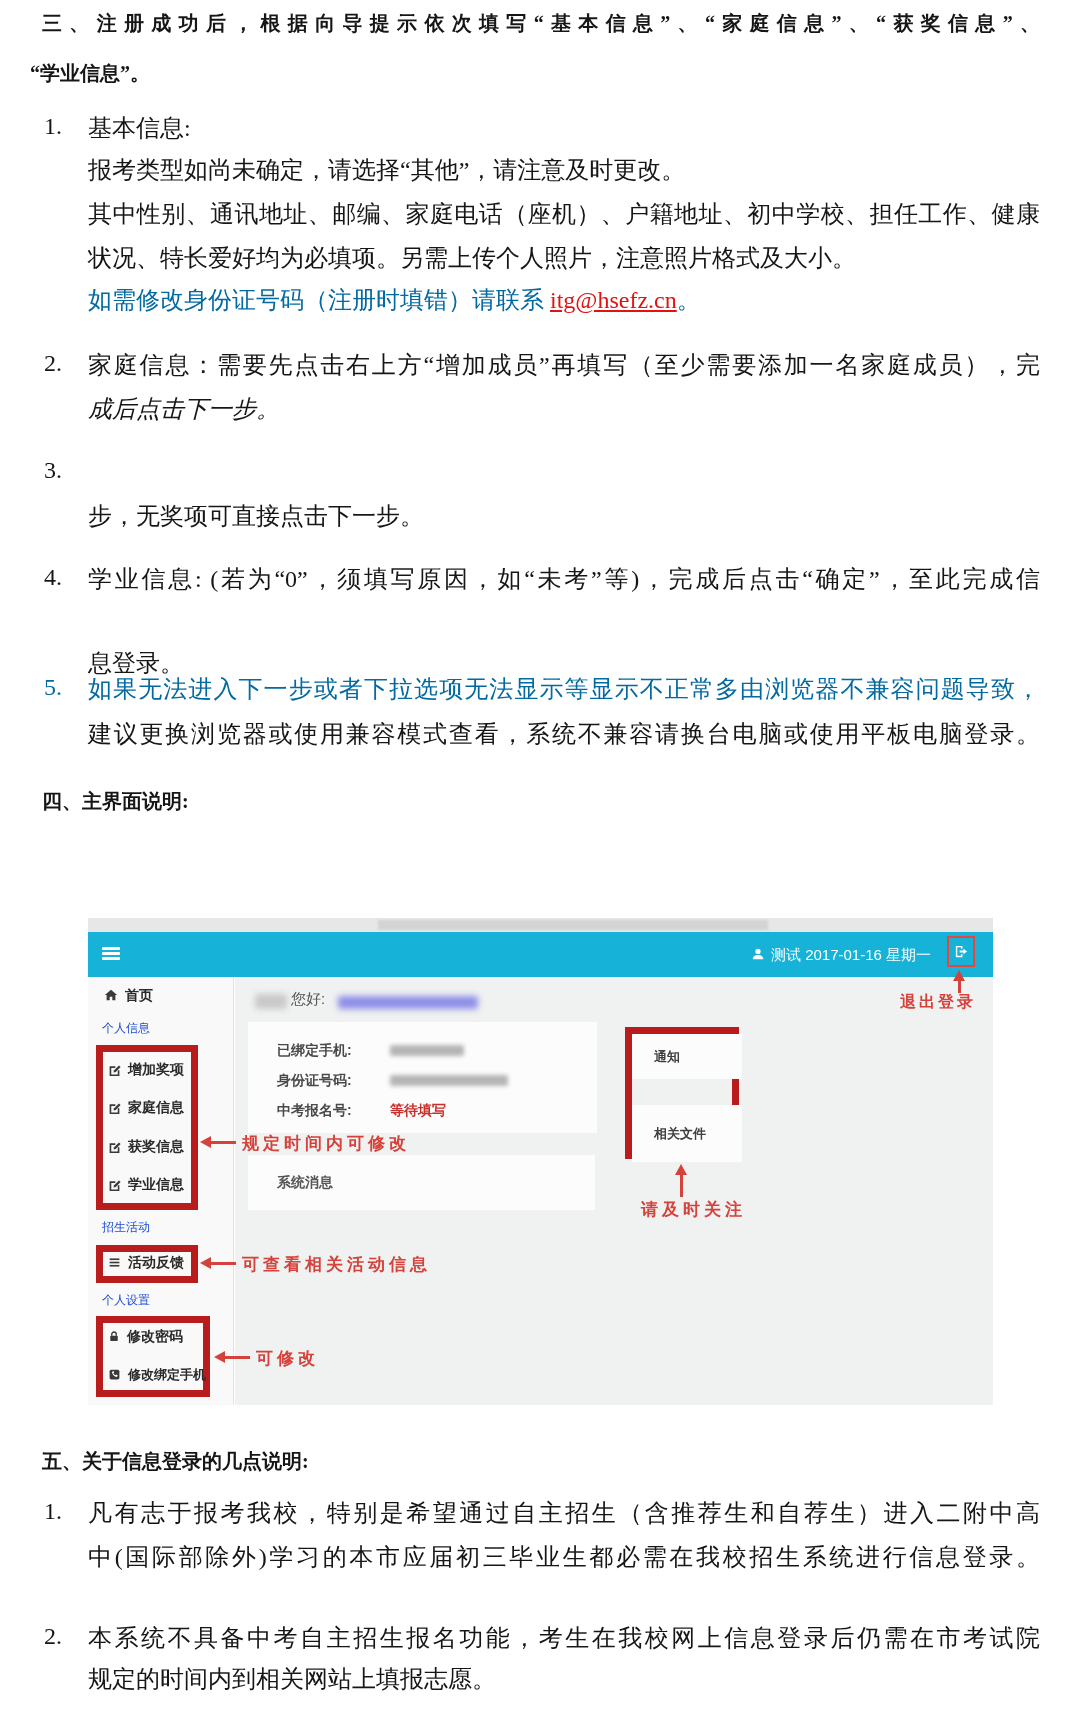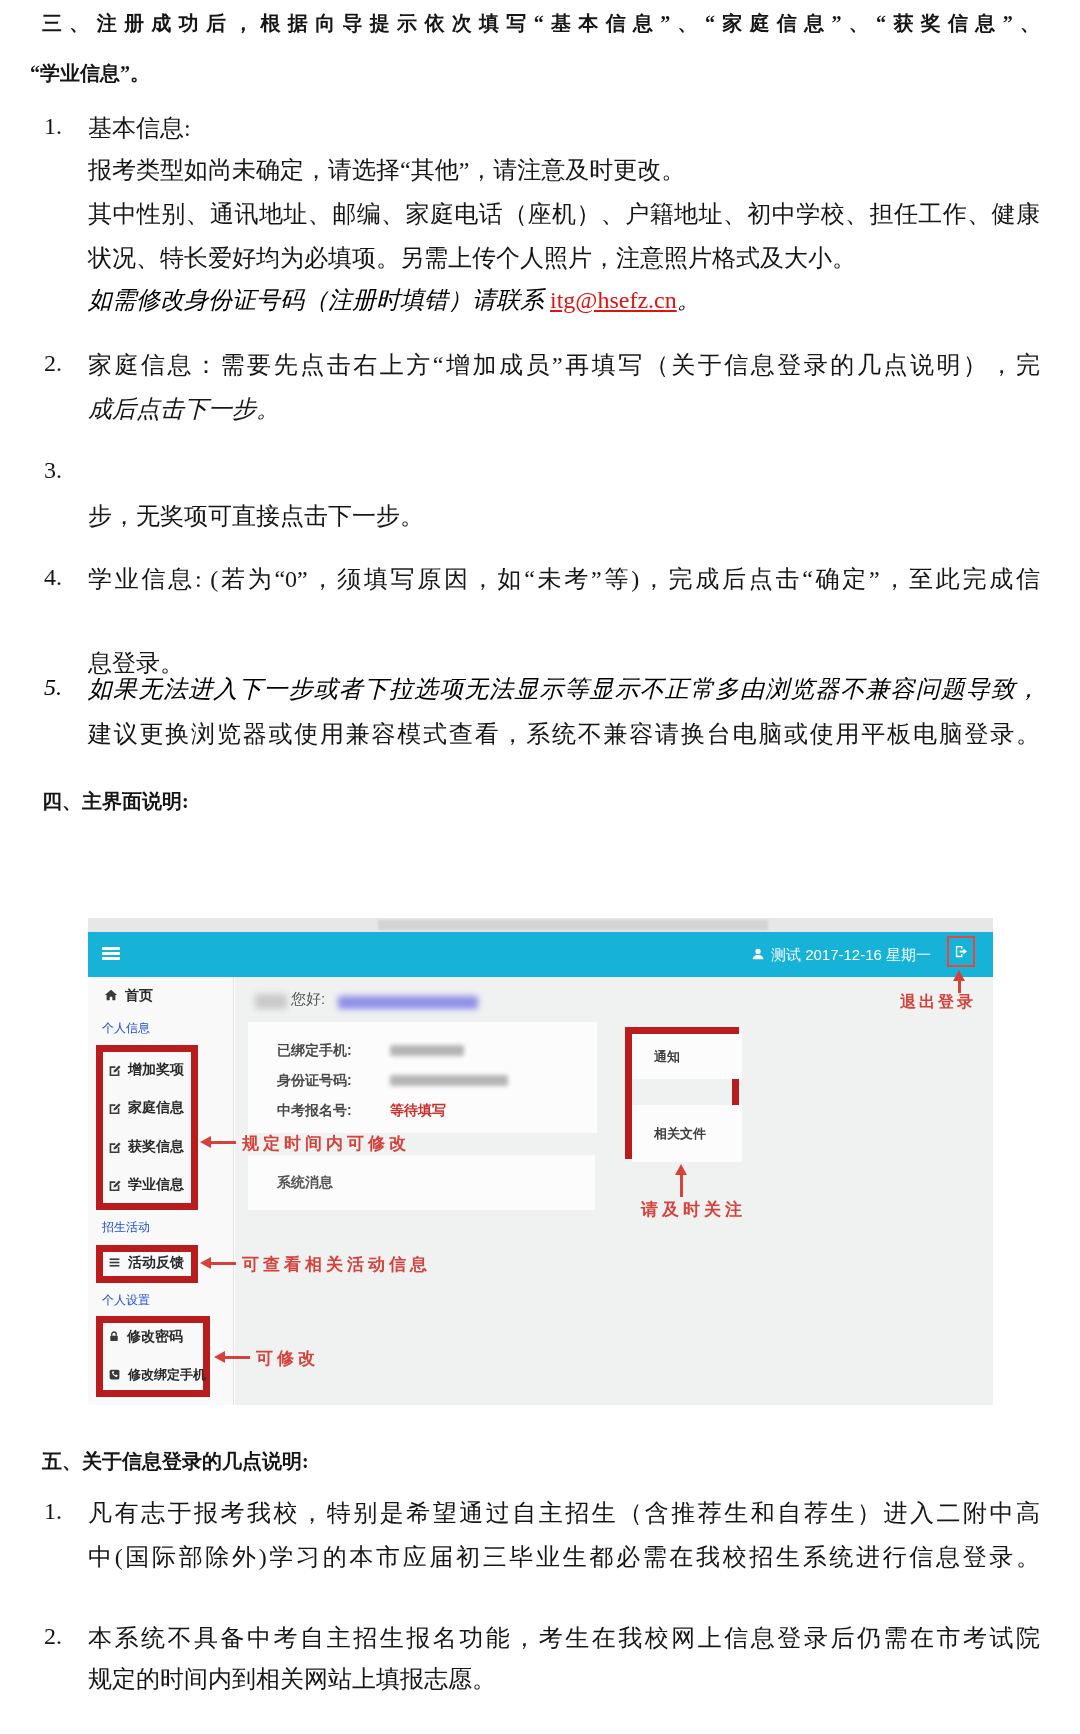--- a/index.html
+++ b/index.html
@@ -2,21 +2,21 @@
 <html><head>
 <meta charset="utf-8">
 <style>
   html,body{margin:0;padding:0;background:#fff;}
   .page{position:relative;width:1080px;height:1734px;background:#fff;overflow:hidden;
         font-family:"Liberation Serif",serif;color:#161616;}
   
   .dline{position:absolute;font-size:24px;line-height:31px;white-space:nowrap;}
   .jline{text-align:justify;text-align-last:justify;white-space:normal;}
   .heading{font-weight:bold;font-size:20px;}
-  .rednum,.redtext{color:#000000;font-style:italic;}
+  .rednum,.redtext{color:#0369a1;}
   .doclink{color:#e01310;text-decoration:underline;}
   .num{position:absolute;font-size:24px;}
   
   .ss{position:absolute;left:88px;top:918px;width:905px;height:487px;font-family:"Liberation Sans",sans-serif;}
   .ss *{box-sizing:border-box;}
   .ss .topstrip{position:absolute;left:0;top:0;width:905px;height:14px;background:#e7e7e7;}
   .ss .topstrip-dark{position:absolute;left:290px;top:2px;width:390px;height:10px;background:#d4d4d4;filter:blur(1px);}
   .ss .bar{position:absolute;left:0;top:14px;width:905px;height:45px;background:#16b2d8;}
   .ss .sidebar{position:absolute;left:0;top:59px;width:146px;height:428px;background:#f9f9f9;border-right:1px solid #e2e2e2;}
   .ss .mainbg{position:absolute;left:147px;top:59px;width:758px;height:428px;background:#f0f1f1;}
@@ -63,21 +63,21 @@
   <span class="num" style="left:44px;top:113px;">1.</span>
   <div class="dline" style="left:88px;top:113px;">基本信息:</div>
   <div class="dline" style="left:88px;top:155px;">报考类型如尚未确定，请选择“其他”，请注意及时更改。</div>
   <div class="dline jline" style="left:88px;top:199px;width:952px;">其中性别、通讯地址、邮编、家庭电话（座机）、户籍地址、初中学校、担任工作、健康</div>
   <div class="dline" style="left:88px;top:243px;">状况、特长爱好均为必填项。另需上传个人照片，注意照片格式及大小。</div>
   <div class="dline" style="left:88px;top:285px;">
     <span class="redtext">如需修改身份证号码（注册时填错）请联系 </span><span class="doclink">itg@hsefz.cn</span><span class="redtext">。</span>
   </div>
 
   <span class="num" style="left:44px;top:350px;">2.</span>
-  <div class="dline jline" style="left:88px;top:350px;width:952px;">家庭信息：需要先点击右上方“增加成员”再填写（关于信息登录的几点说明），完</div>
+  <div class="dline jline" style="left:88px;top:350px;width:952px;">家庭信息：需要先点击右上方“增加成员”再填写（至少需要添加一名家庭成员），完</div>
   <div class="dline" style="left:88px;top:394px;font-style:italic;">成后点击下一步。</div>
 
   <span class="num" style="left:44px;top:457px;">3.</span>
   <div class="dline" style="left:88px;top:501px;">步，无奖项可直接点击下一步。</div>
 
   <span class="num" style="left:44px;top:564px;">4.</span>
   <div class="dline jline" style="left:88px;top:564px;width:952px;">学业信息: (若为“0”，须填写原因，如“未考”等)，完成后点击“确定”，至此完成信</div>
   <div class="dline" style="left:88px;top:608px;margin-top:40px;">息登录。</div>
 
   <span class="num rednum" style="left:44px;top:674px;">5.</span>
@@ -95,21 +95,21 @@
         <i></i>
         <i></i>
         <i></i>
       </div>
     <span class="ss-usr">
       <svg width="14" height="14" viewBox="0 0 16 16" fill="#fff">
           <circle cx="8" cy="5" r="3"></circle>
           <path d="M2 14c0-3.3 2.7-5 6-5s6 1.7 6 5z"></path>
         </svg>
     </span>
-    <span class="ss-usrtext">测试 2017-12-16 星期一</span>
+    <span class="ss-usrtext">测试 2017-01-16 星期一</span>
     <div class="logout-box">
       <span style="display:flex;">
         <svg width="15" height="15" viewBox="0 0 16 16" fill="#fff">
             <path d="M2 2h7v3H7.5V3.5h-4v9h4V11H9v3H2z"></path>
             <path d="M10 5l4 3-4 3V9H6V7h4z"></path>
           </svg>
       </span>
     </div>
 
     <div class="sidebar"></div>

